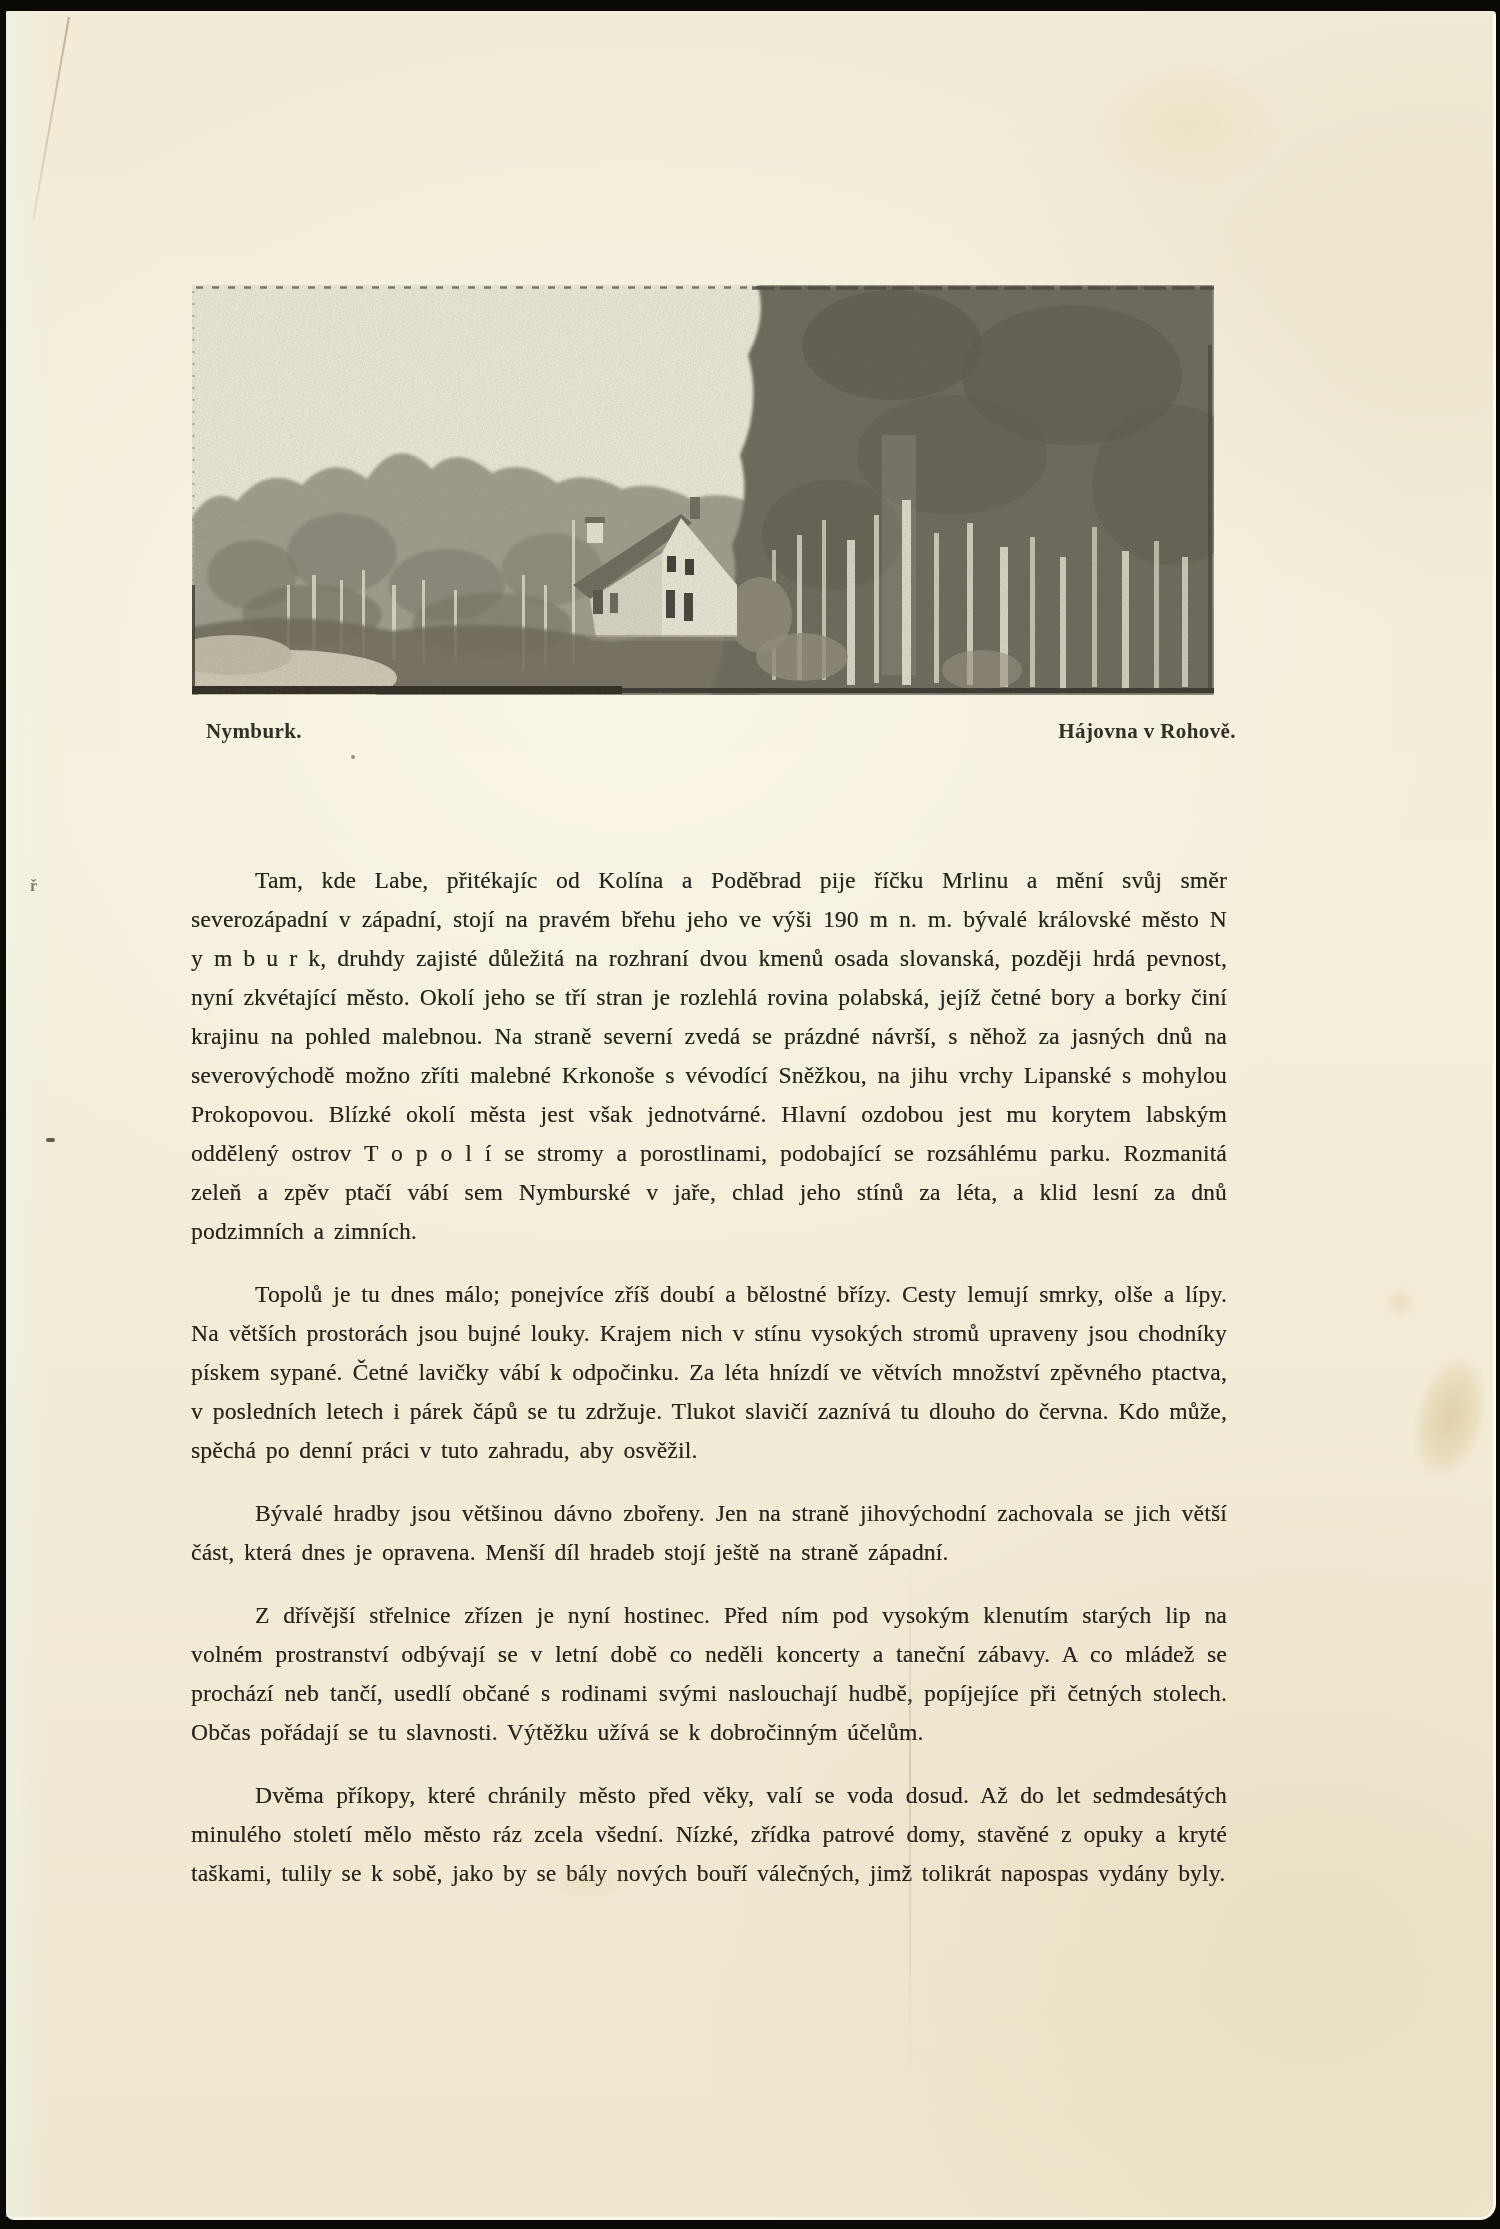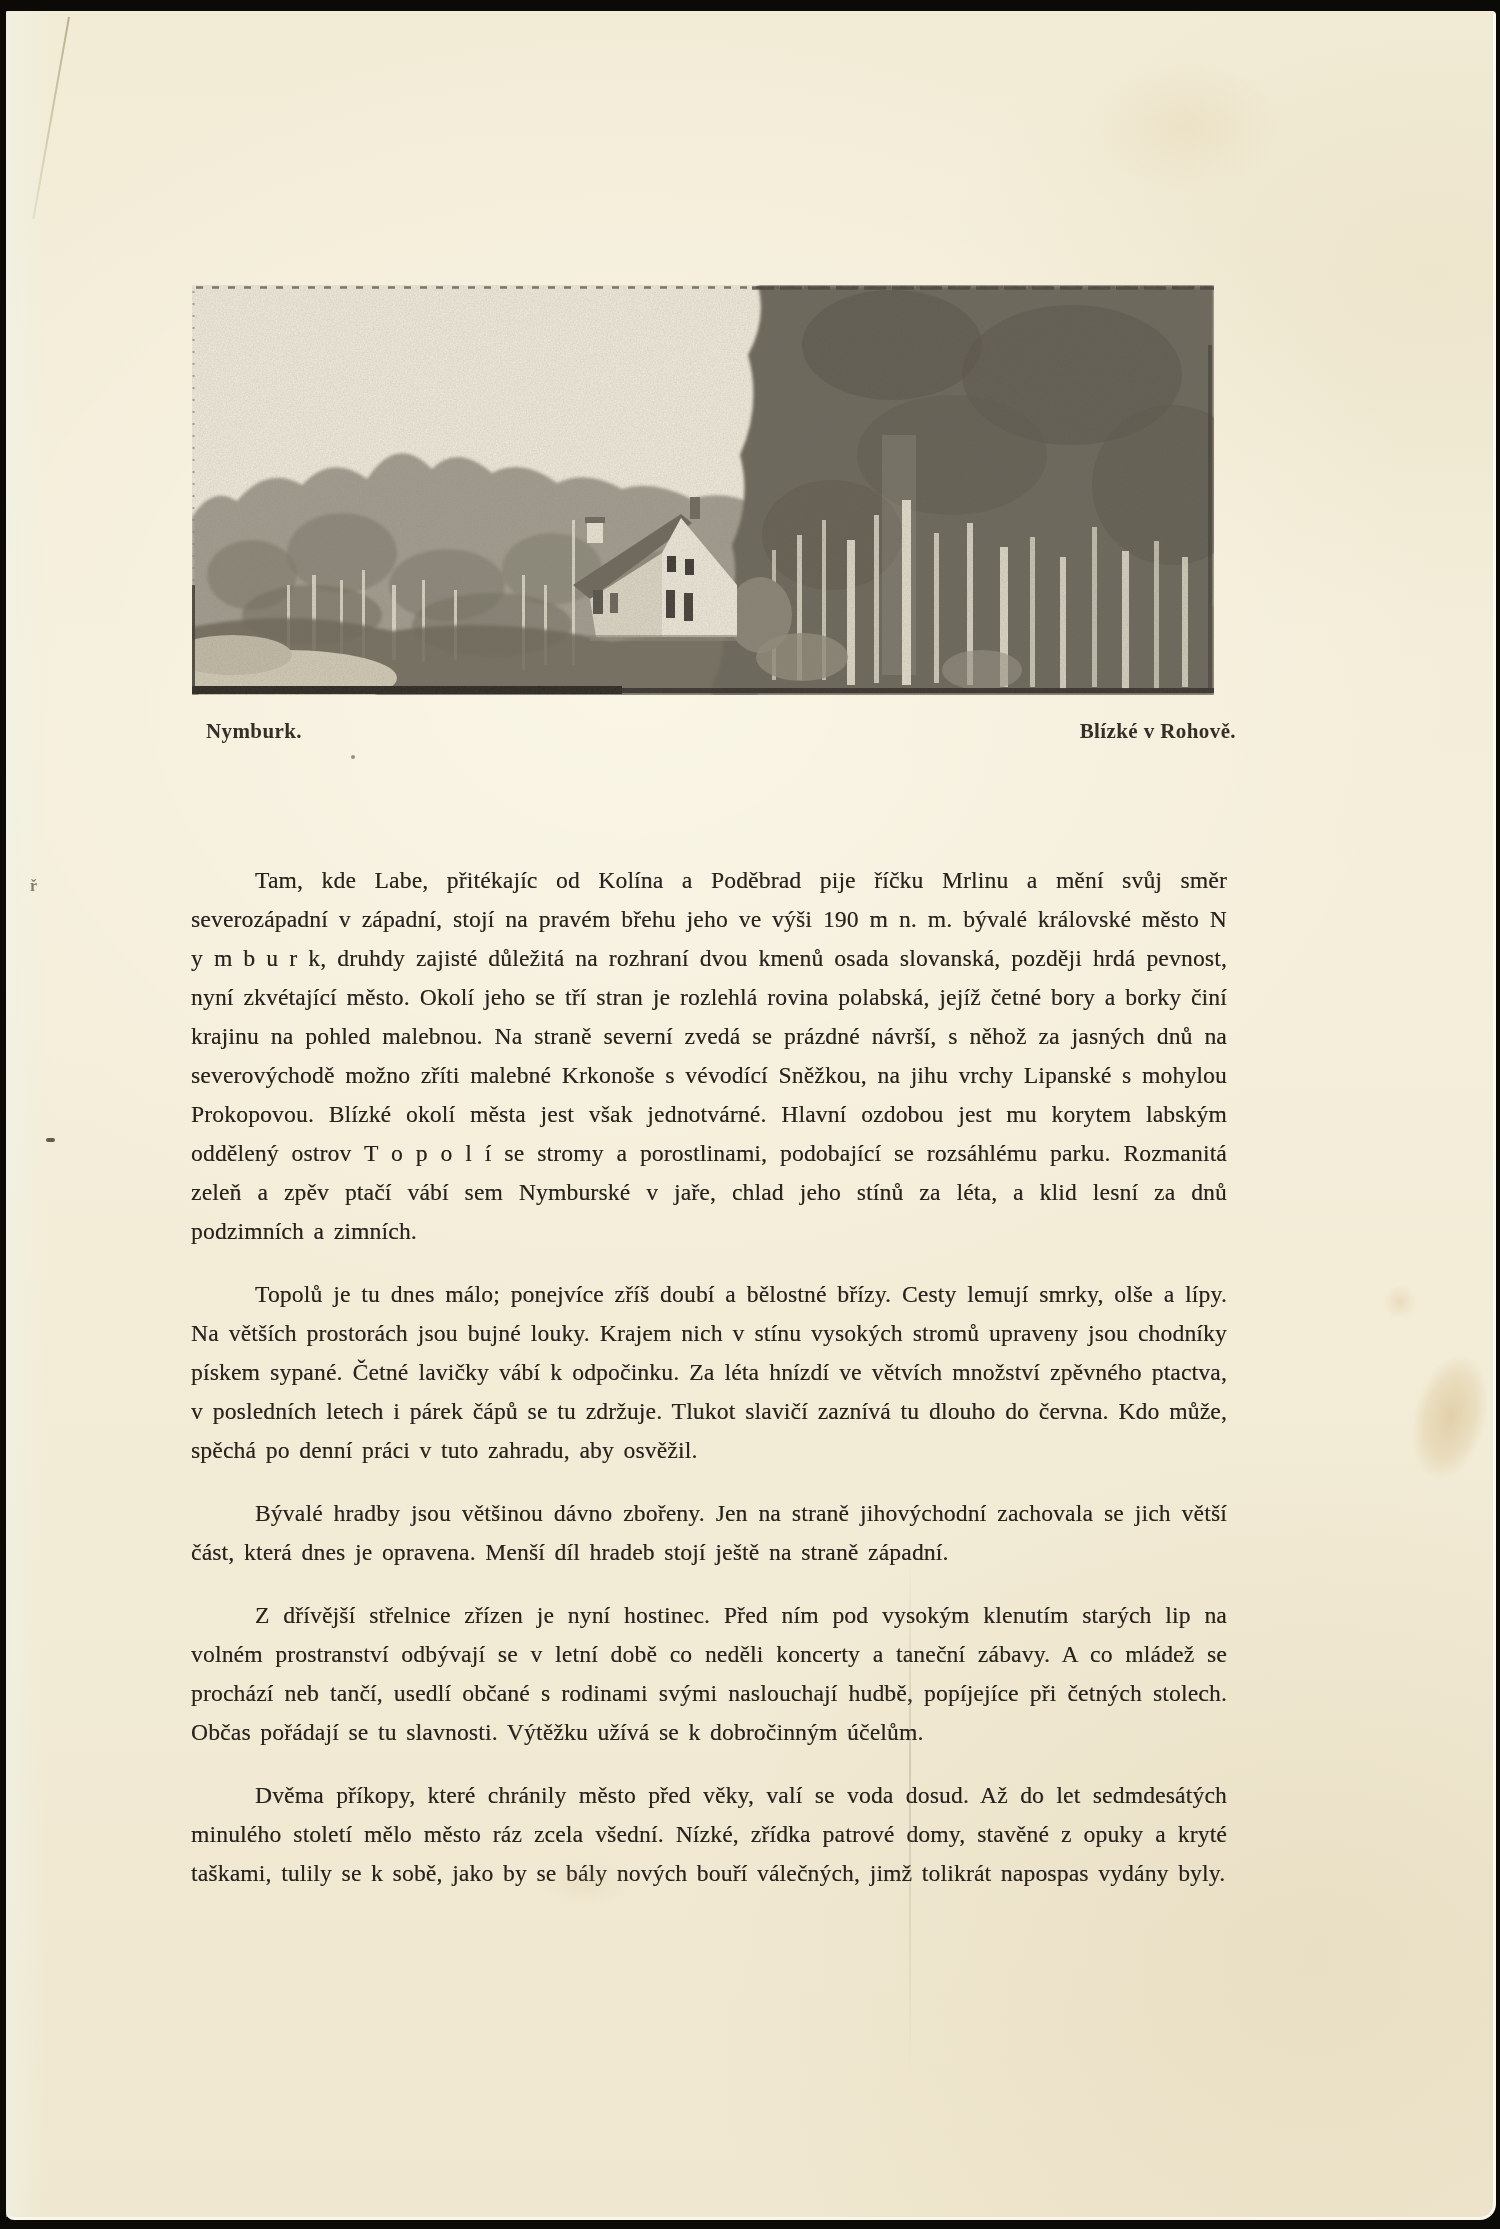--- a/index.html
+++ b/index.html
@@ -184,21 +184,21 @@
         <rect x="0" y="403" width="1022" height="5" fill="#332f28" opacity=".9"></rect>
         <rect x="0" y="401" width="430" height="8" fill="#2c2822"></rect>
       </g>
 
       <rect width="1022" height="410" filter="url(#grain)" opacity=".5"></rect>
     </svg>
   </div>
 
   <div class="caption-row">
     <span>Nymburk.</span>
-    <span>Blízké v Rohově.</span>
+    <span>Hájovna v Rohově.</span>
   </div>
 
   <div class="margin-glyph">ř</div>
 
   <div class="article">
     <p>Tam, kde Labe, přitékajíc od Kolína a Poděbrad pije říčku Mrlinu a mění svůj směr severozápadní v západní, stojí na pravém břehu jeho ve výši 190 m n. m. bývalé královské město N y m b u r k, druhdy zajisté důležitá na rozhraní dvou kmenů osada slovanská, později hrdá pevnost, nyní zkvétající město. Okolí jeho se tří stran je rozlehlá rovina polabská, jejíž četné bory a borky činí krajinu na pohled malebnou. Na straně severní zvedá se prázdné návrší, s něhož za jasných dnů na severovýchodě možno zříti malebné Krkonoše s vévodící Sněžkou, na jihu vrchy Lipanské s mohylou Prokopovou. Blízké okolí města jest však jednotvárné. Hlavní ozdobou jest mu korytem labským oddělený ostrov T o p o l í se stromy a porostlinami, podobající se rozsáhlému parku. Rozmanitá zeleň a zpěv ptačí vábí sem Nymburské v jaře, chlad jeho stínů za léta, a klid lesní za dnů podzimních a zimních.</p>
     <p>Topolů je tu dnes málo; ponejvíce zříš doubí a bělostné břízy. Cesty lemují smrky, olše a lípy. Na větších prostorách jsou bujné louky. Krajem nich v stínu vysokých stromů upraveny jsou chodníky pískem sypané. Četné lavičky vábí k odpočinku. Za léta hnízdí ve větvích množství zpěvného ptactva, v posledních letech i párek čápů se tu zdržuje. Tlukot slavičí zaznívá tu dlouho do června. Kdo může, spěchá po denní práci v tuto zahradu, aby osvěžil.</p>
     <p>Bývalé hradby jsou většinou dávno zbořeny. Jen na straně jihovýchodní zachovala se jich větší část, která dnes je opravena. Menší díl hradeb stojí ještě na straně západní.</p>
     <p>Z dřívější střelnice zřízen je nyní hostinec. Před ním pod vysokým klenutím starých lip na volném prostranství odbývají se v letní době co neděli koncerty a taneční zábavy. A co mládež se prochází neb tančí, usedlí občané s rodinami svými naslouchají hudbě, popíjejíce při četných stolech. Občas pořádají se tu slavnosti. Výtěžku užívá se k dobročinným účelům.</p>
     <p>Dvěma příkopy, které chránily město před věky, valí se voda dosud. Až do let sedmdesátých minulého století mělo město ráz zcela všední. Nízké, zřídka patrové domy, stavěné z opuky a kryté taškami, tulily se k sobě, jako by se bály nových bouří válečných, jimž tolikrát napospas vydány byly.</p>

